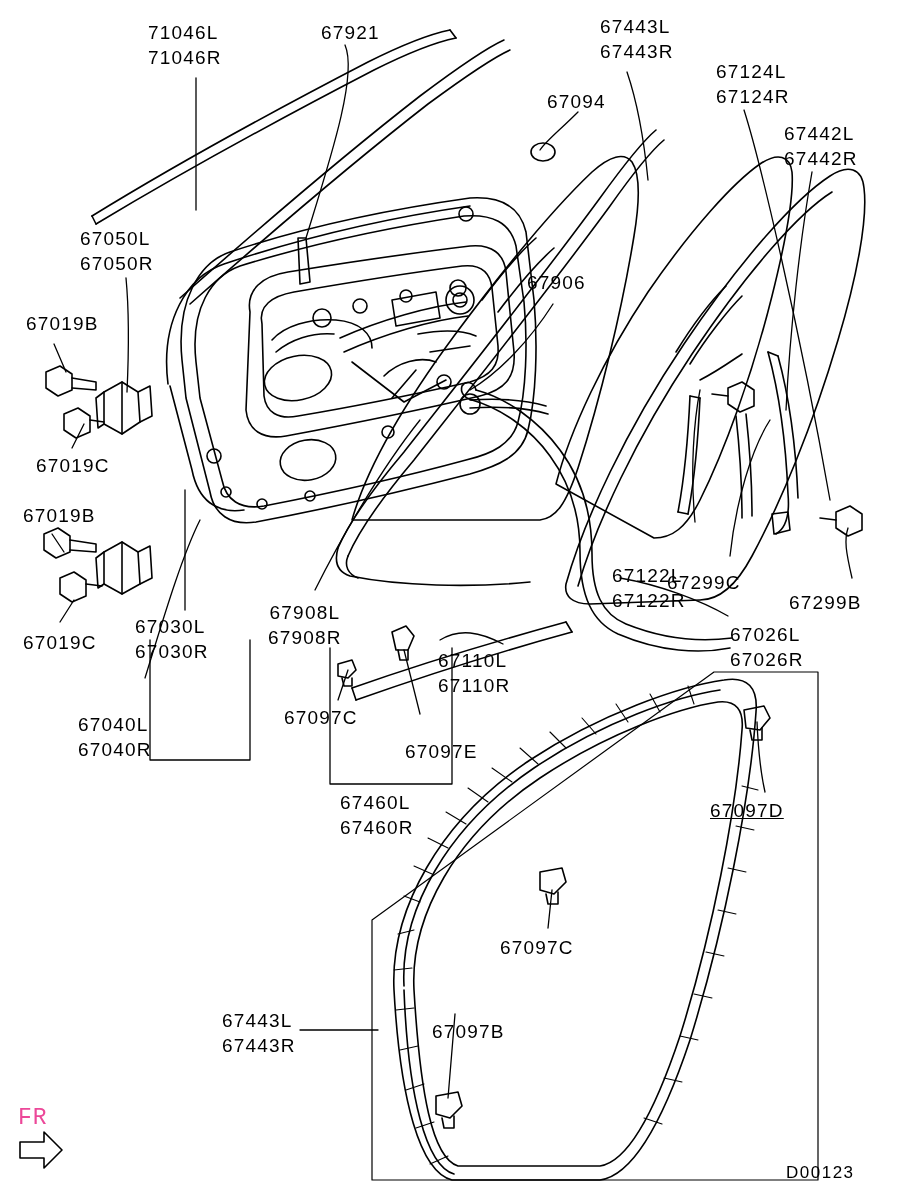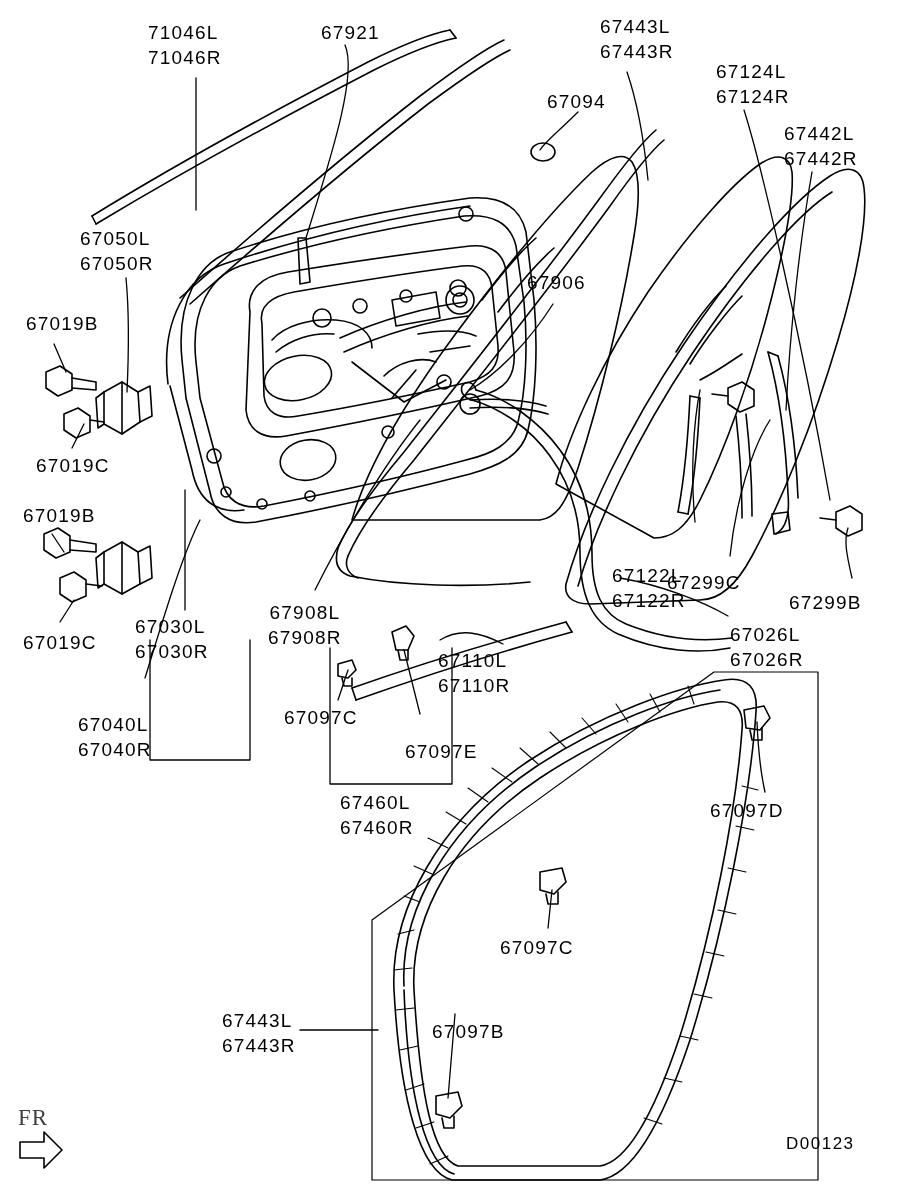--- a/index.html
+++ b/index.html
@@ -31,27 +31,28 @@
     color: #000000;
     white-space: pre;
     line-height: 25px;
   }
   .diagcode {
     position: absolute;
     font-family: "Liberation Sans", sans-serif;
     font-size: 17px;
     letter-spacing: 1.5px;
     color: #000000;
+    margin-top: 29px;
   }
   .fr {
     position: absolute;
-    font-family: Liberation Serif, serif;
+    font-family: Liberation Mono, monospace;
     font-size: 23px;
     letter-spacing: 1px;
-    color: #404040;
+    color: #ec4899;
   }
 </style>
 </head>
 <body>
 
 <div id="sheet">
 
   <svg id="artwork" viewBox="0 0 909 1187" xmlns="http://www.w3.org/2000/svg">
     <g fill="none" stroke="#000" stroke-width="1.6" stroke-linejoin="round" stroke-linecap="round">
 
@@ -379,21 +380,21 @@
   <div class="label" style="left:789px; top:590px;">67299B</div>
   <div class="label" style="left:23px; top:630px;">67019C</div>
   <div class="label" style="left:730px; top:622px;">67026L
 67026R</div>
   <div class="label" style="left:438px; top:648px;">67110L
 67110R</div>
   <div class="label" style="left:78px; top:680px;margin-top:32px;">67040L
 67040R</div>
   <div class="label" style="left:284px; top:705px;">67097C</div>
   <div class="label" style="left:405px; top:719px;margin-top:20px;">67097E</div>
-  <div class="label" style="left:710px; top:798px;">67097D</div>
+  <div class="label" style="left:710px; top:798px;text-decoration:underline;">67097D</div>
   <div class="label" style="left:340px; top:790px;">67460L
 67460R</div>
   <div class="label" style="left:500px; top:935px;">67097C</div>
   <div class="label" style="left:222px; top:1008px;">67443L
 67443R</div>
   <div class="label" style="left:432px; top:1019px;">67097B</div>
 
   <div class="fr" style="left:18px; top:1105px;">FR</div>
   <div class="diagcode" style="left:786px; top:1134px;">D00123</div>
 

